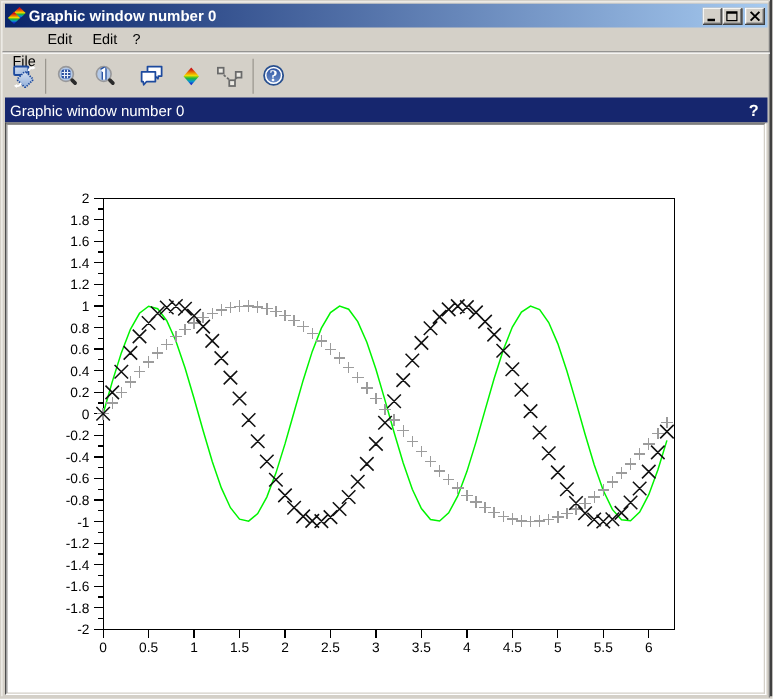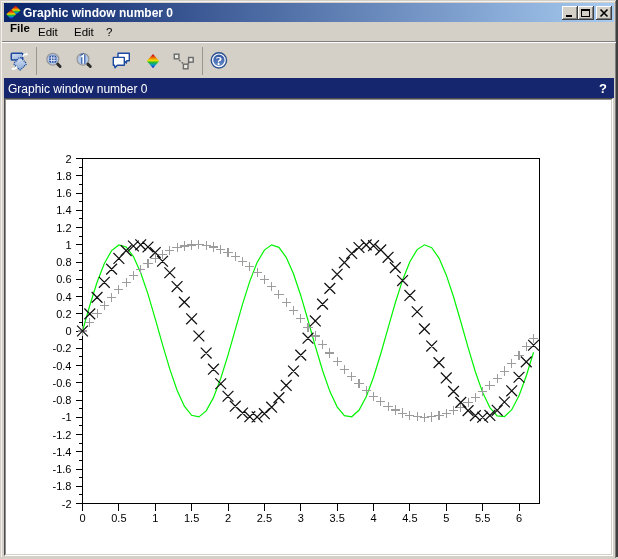--- a/index.html
+++ b/index.html
@@ -39,21 +39,21 @@
 <div class="abs winbtn" style="left:596px;top:6px;width:16px;height:14px;"></div>
 <style>
 .winbtn{background:#d4d0c8;box-shadow:inset -1px -1px 0 #404040,inset 1px 1px 0 #fff,inset -2px -2px 0 #808080,inset 2px 2px 0 #d4d0c8;}
 </style>
 <div class="abs" style="left:566px;top:15px;width:6px;height:2px;background:#000;"></div>
 <div class="abs" style="left:581px;top:9px;width:9px;height:8px;border:1px solid #000;border-top-width:2px;"></div>
 <svg class="abs" style="left:596px;top:6px;" width="16" height="14" viewBox="0 0 16 14">
   <path d="M4.5 3.5 L11.5 10.5 M11.5 3.5 L4.5 10.5" stroke="#000" stroke-width="1.6"></path>
 </svg>
 
-<div class="abs" style="left:10px;top:22px;font-size:11.5px;color:#000;font-weight:bold;">File</div>
+<div class="abs" style="left:10px;top:44px;font-size:11.5px;color:#000;">File</div>
 <div class="abs" style="left:38px;top:26px;font-size:11.5px;color:#000;">Edit</div>
 <div class="abs" style="left:74px;top:26px;font-size:11.5px;color:#000;">Edit</div>
 <div class="abs" style="left:106px;top:26px;font-size:11.5px;color:#000;">?</div>
 <div class="abs" style="left:2px;top:41px;width:614px;height:1px;background:#808080;"></div>
 <div class="abs" style="left:2px;top:42px;width:614px;height:1px;background:#fff;"></div>
 
 <svg class="abs" style="left:0;top:0;" width="618" height="559" viewBox="0 0 618 559">
  <defs>
   <linearGradient id="rb2" x1="0" y1="0" x2="0" y2="1">
     <stop offset="0.08" stop-color="#cc1010"></stop>

